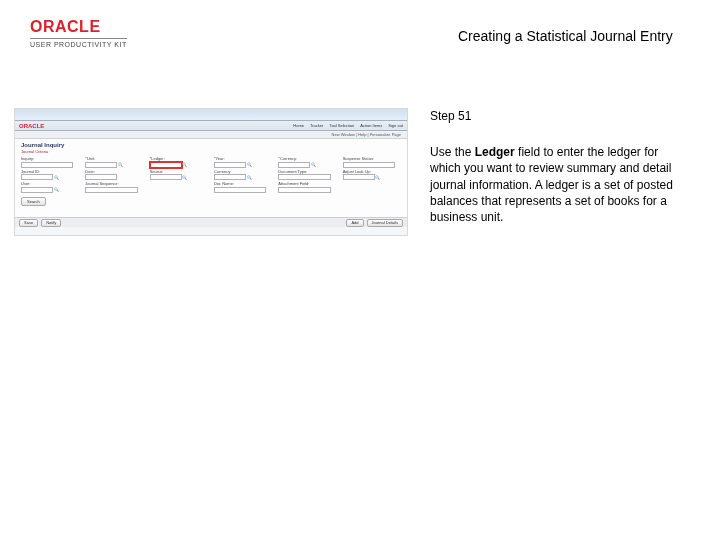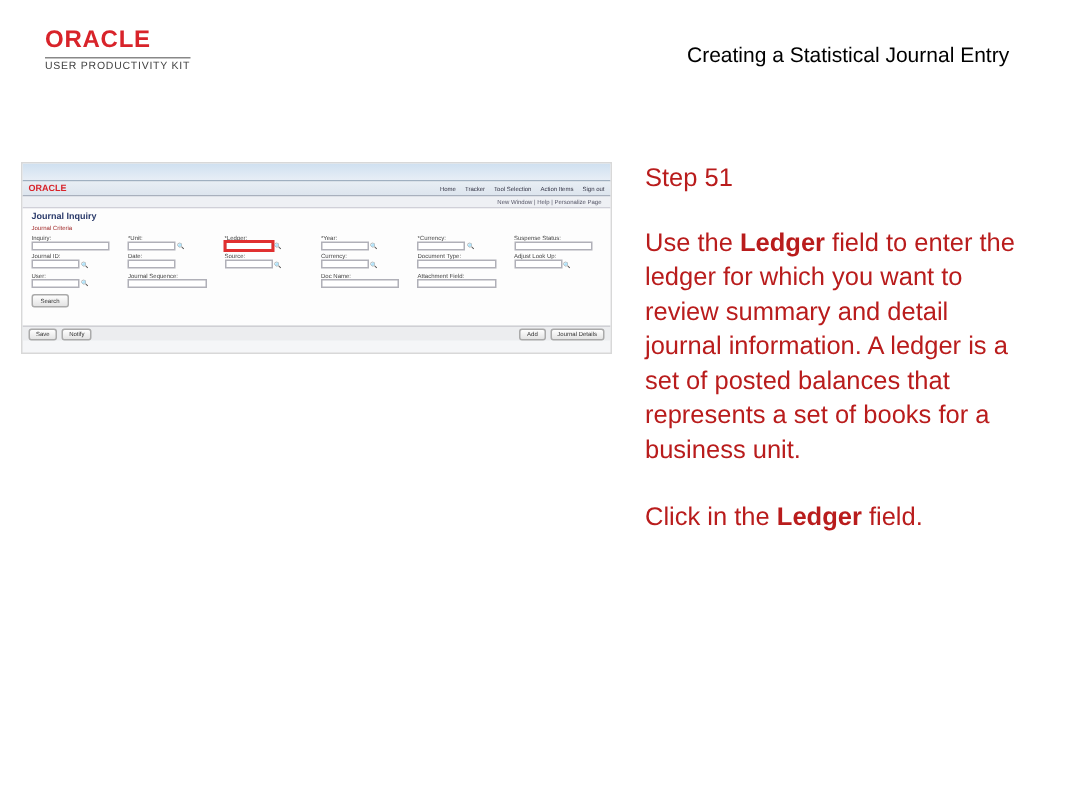--- a/index.html
+++ b/index.html
@@ -136,26 +136,26 @@
     border-radius: 2px;
     font-size: 4px;
     color: #333;
     padding: 0.5px 4px;
   }
   .right-col {
     position: absolute;
     left: 430px;
     top: 108px;
     width: 250px;
-    font-size: 17px;
+    font-size: 12px;
     line-height: 1.35;
-    color: #b91c1c;
+    color: #000000;
   }
   .step-label { margin-bottom: 20px; }
-  .para1 { margin-bottom: 22px; }
+  .para1 { }
   .bold { font-weight: bold; }
 </style>
 </head>
 <body>
 
 <div class="logo-area">
   <div class="oracle-word">ORACLE</div>
   <div class="upk">USER PRODUCTIVITY KIT</div>
 </div>
 
@@ -213,16 +213,13 @@
       <span class="ss-footbtn">Journal Details</span>
     </div>
   </div>
 </div>
 
 <div class="right-col">
   <div class="step-label">Step 51</div>
   <div class="para1">
     <span>Use the </span><span class="bold">Ledger</span><span> field to enter the ledger for which you want to review summary and detail journal information. A ledger is a set of posted balances that represents a set of books for a business unit.</span>
   </div>
-  <div>
-    <span>Click in the </span><span class="bold">Ledger</span><span> field.</span>
-  </div>
 </div>
 
 </body></html>

